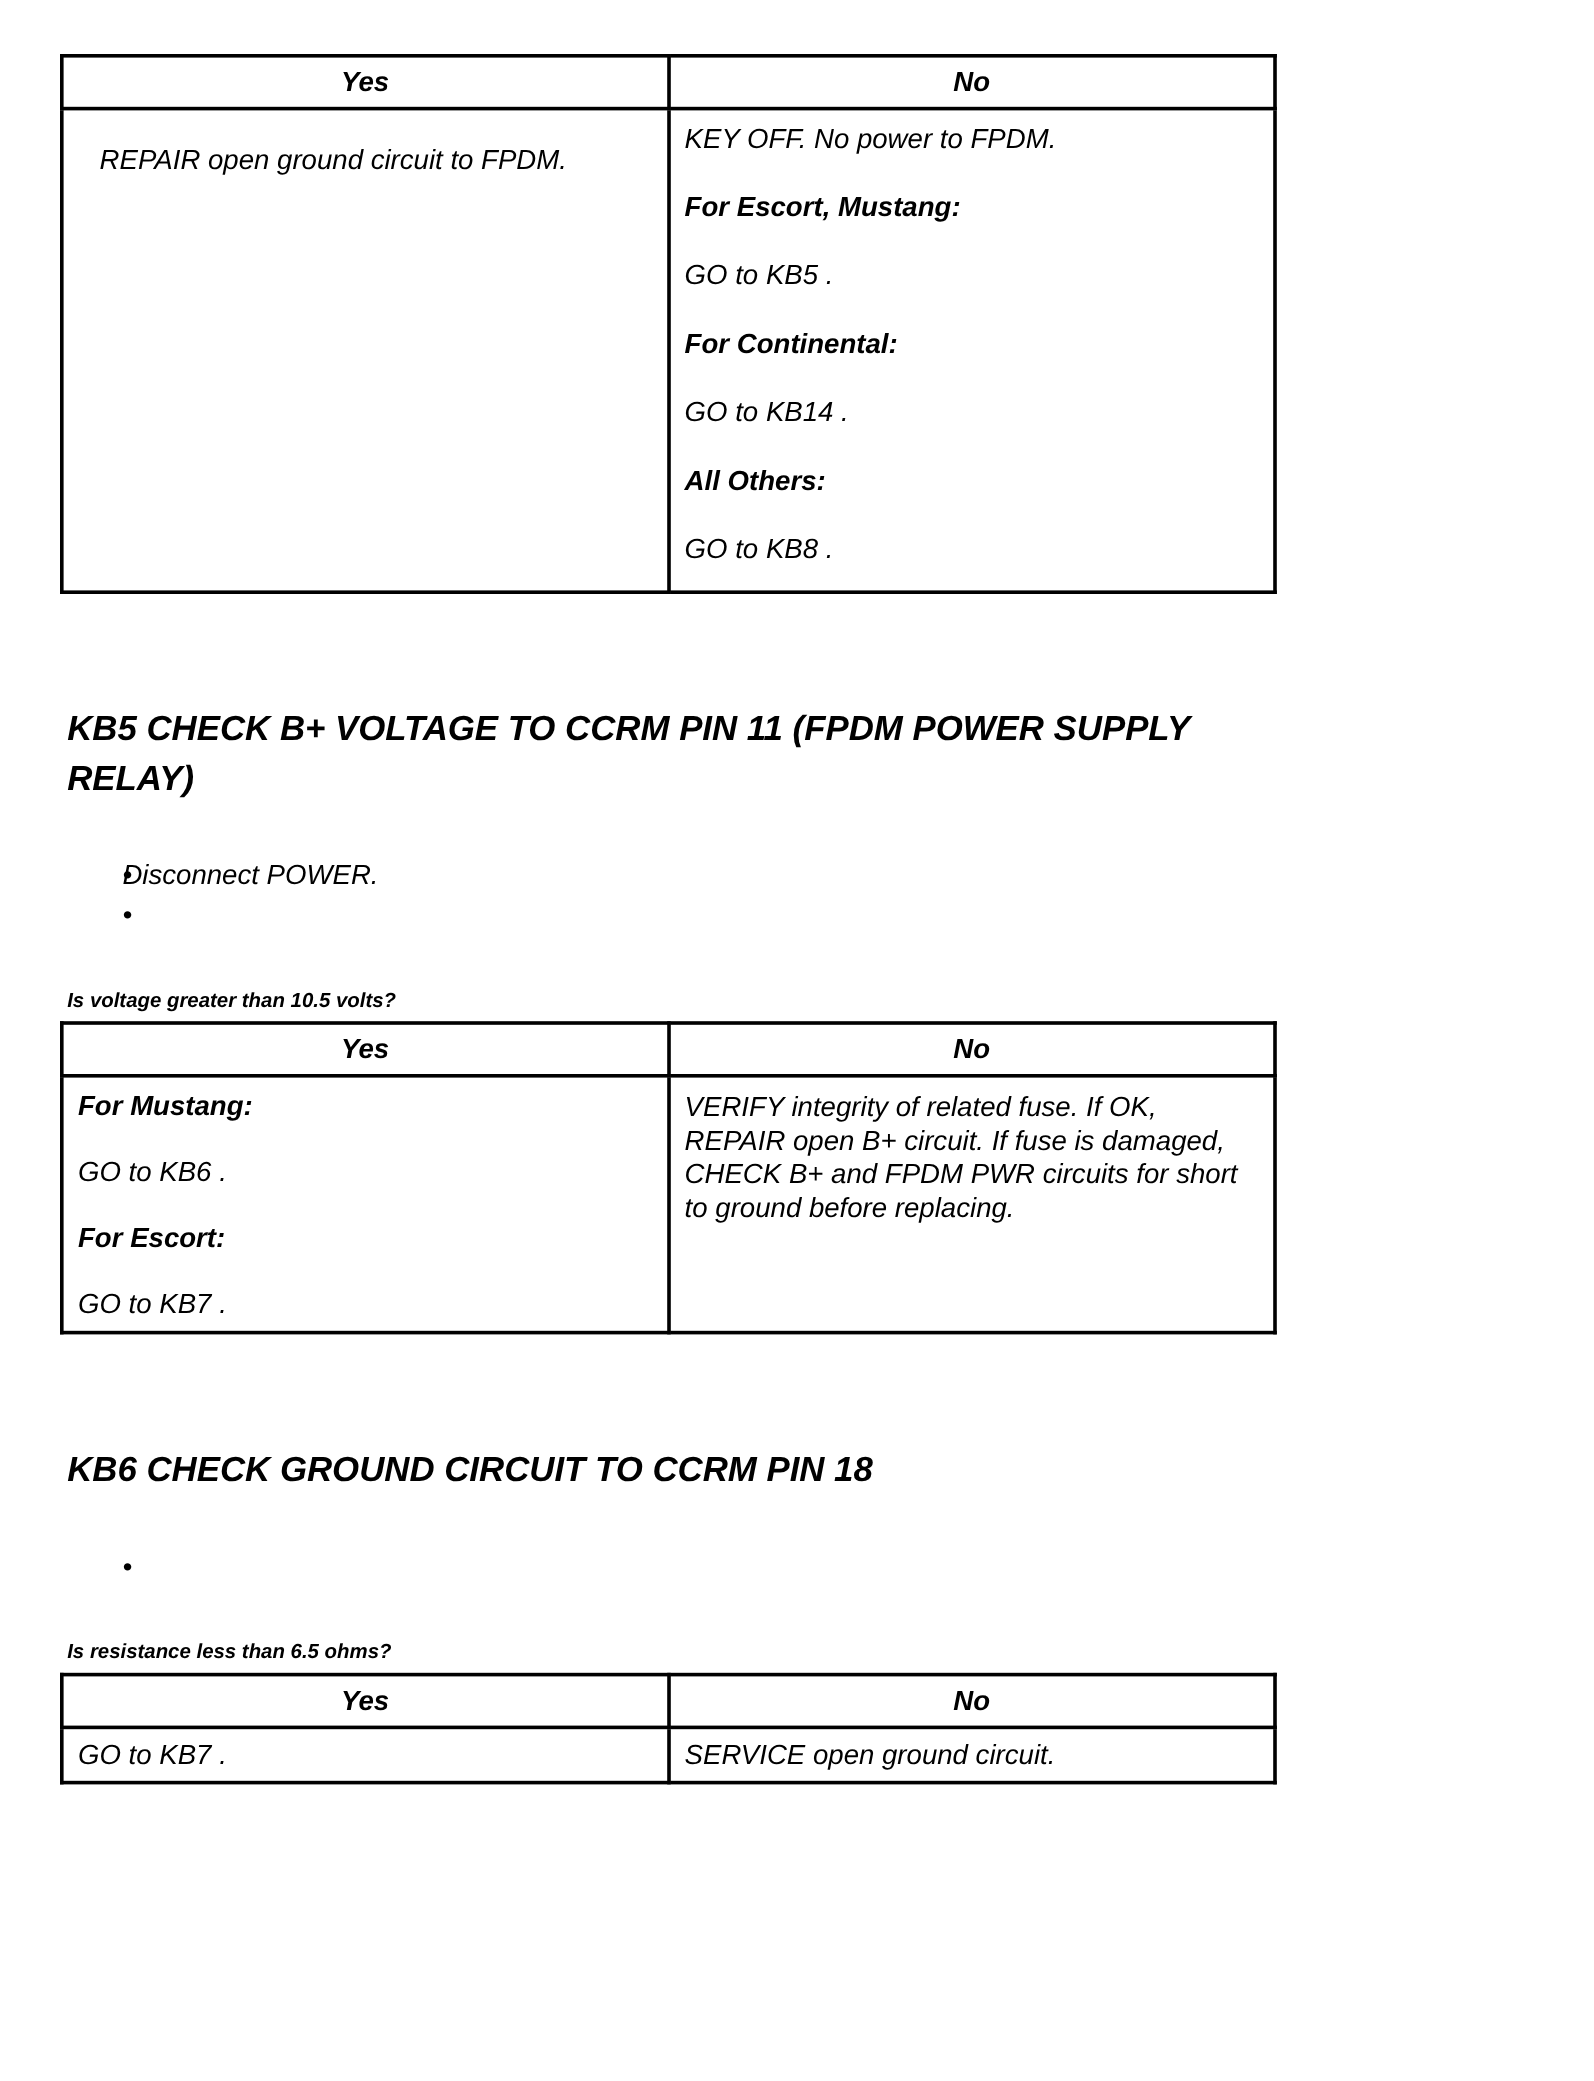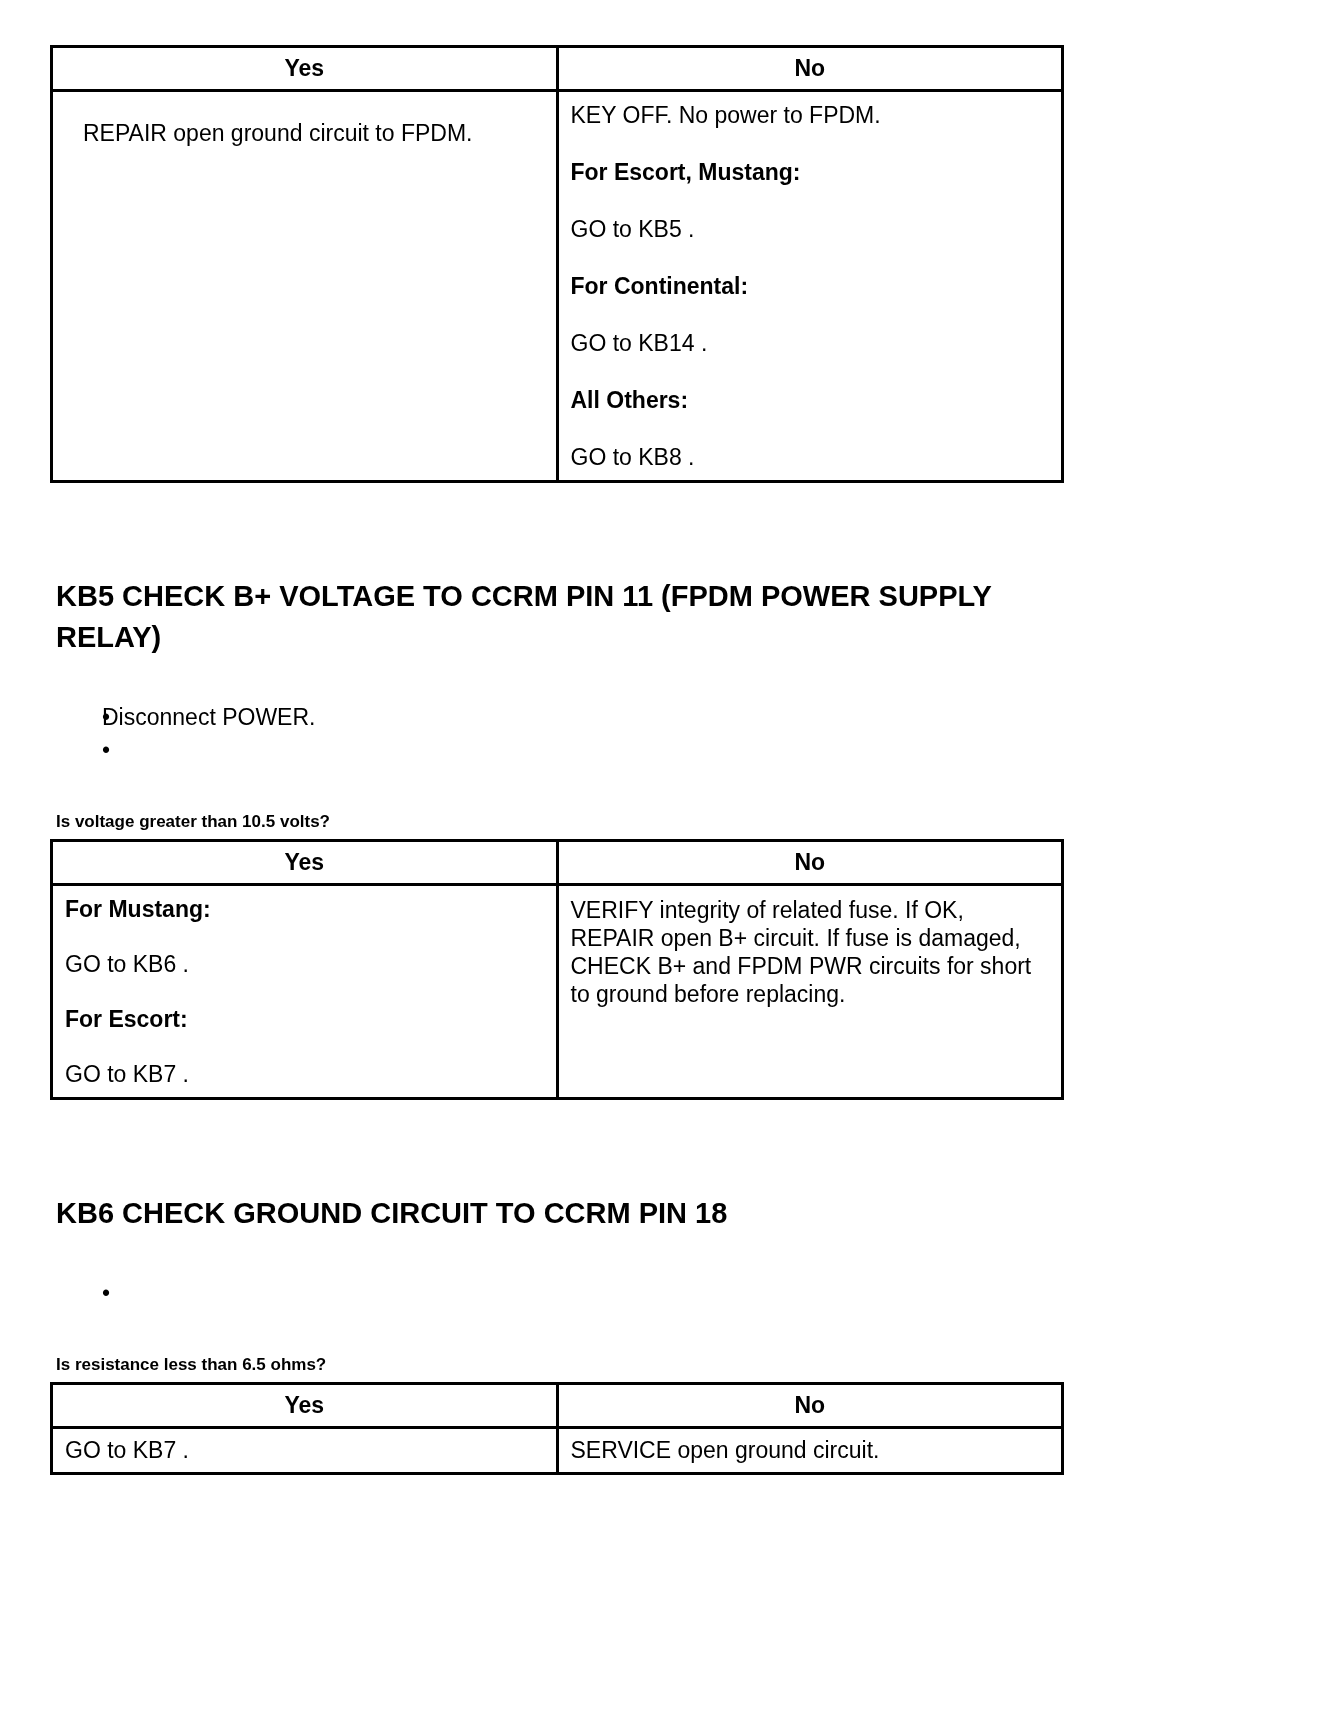--- a/index.html
+++ b/index.html
@@ -8,40 +8,41 @@
     padding: 0;
     background: #ffffff;
     color: #000000;
     font-family: "Liberation Sans", sans-serif;
   }
   .page {
     width: 1328px;
     min-height: 1734px;
     background: #ffffff;
     padding: 45px 50px 40px 50px;
+    font-style: italic;
   }
   table.grid {
     border-collapse: collapse;
     width: 1014px;
     table-layout: fixed;
   }
   table.grid th, table.grid td {
     border: 3px solid #000000;
     font-size: 23px;
     vertical-align: top;
   }
   table.grid th {
     font-weight: bold;
     text-align: center;
     padding: 7px 4px;
   }
   td.cell { padding: 10px 12px; }
   td.v-middle { vertical-align: middle; }
   .cell p { margin: 0 0 31px 0; line-height: 26px; }
-  .cell p:last-child { margin-bottom: 0; }
+  .cell p:last-child { margin-bottom: 12px; }
   .cell p.single { margin: 18px; }
   .bold { font-weight: bold; }
   .section-heading {
     font-size: 29px;
     font-weight: bold;
     line-height: 41px;
     margin: 93px 0 0 6px;
     max-width: 1030px;
   }
   .bullet-list { margin: 43px 0 0 0; }

